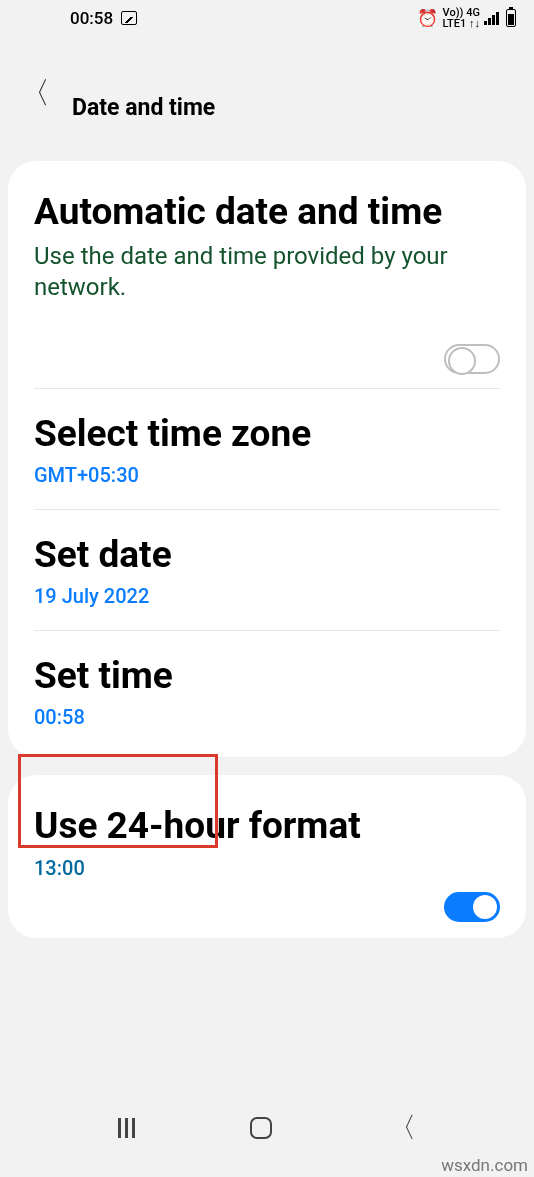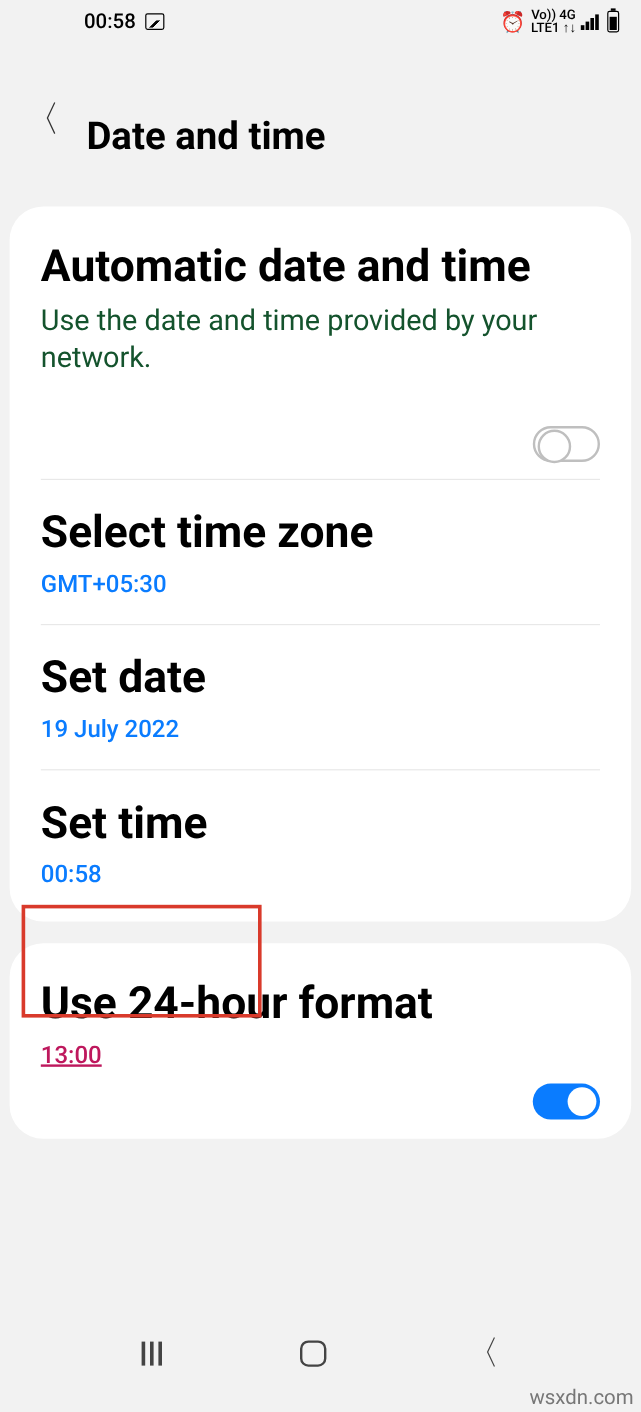--- a/index.html
+++ b/index.html
@@ -55,21 +55,21 @@
       align-items: center;
       padding: 30px 20px 40px 20px;
       gap: 22px;
     }
     .back-arrow {
       font-size: 30px;
       font-weight: 300;
       color: #333;
     }
     .header-title {
-      font-size: 32px;
+      font-size: 23px;
       font-weight: 700;
       margin-top: 28px;
     }
 
     .card {
       background: #fff;
       border-radius: 28px;
       margin: 0 8px 18px 8px;
       padding: 6px 0;
     }
@@ -90,21 +90,21 @@
     .row-desc {
       font-size: 24px;
       color: #14532d;
       line-height: 1.3;
     }
     .row-value {
       font-size: 20px;
       color: #0a7cff;
       font-weight: 500;
     }
-    .row-value.gray { color: #be185d; text-decoration: underline; }
+    .row-value.gray { color: #0369a1; }
     .toggle-wrap {
       display: flex;
       justify-content: flex-end;
       padding: 18px 26px 14px;
     }
     .toggle-off {
       width: 56px; height: 30px;
       border: 2px solid #bfbfbf;
       border-radius: 30px;
       position: relative;

